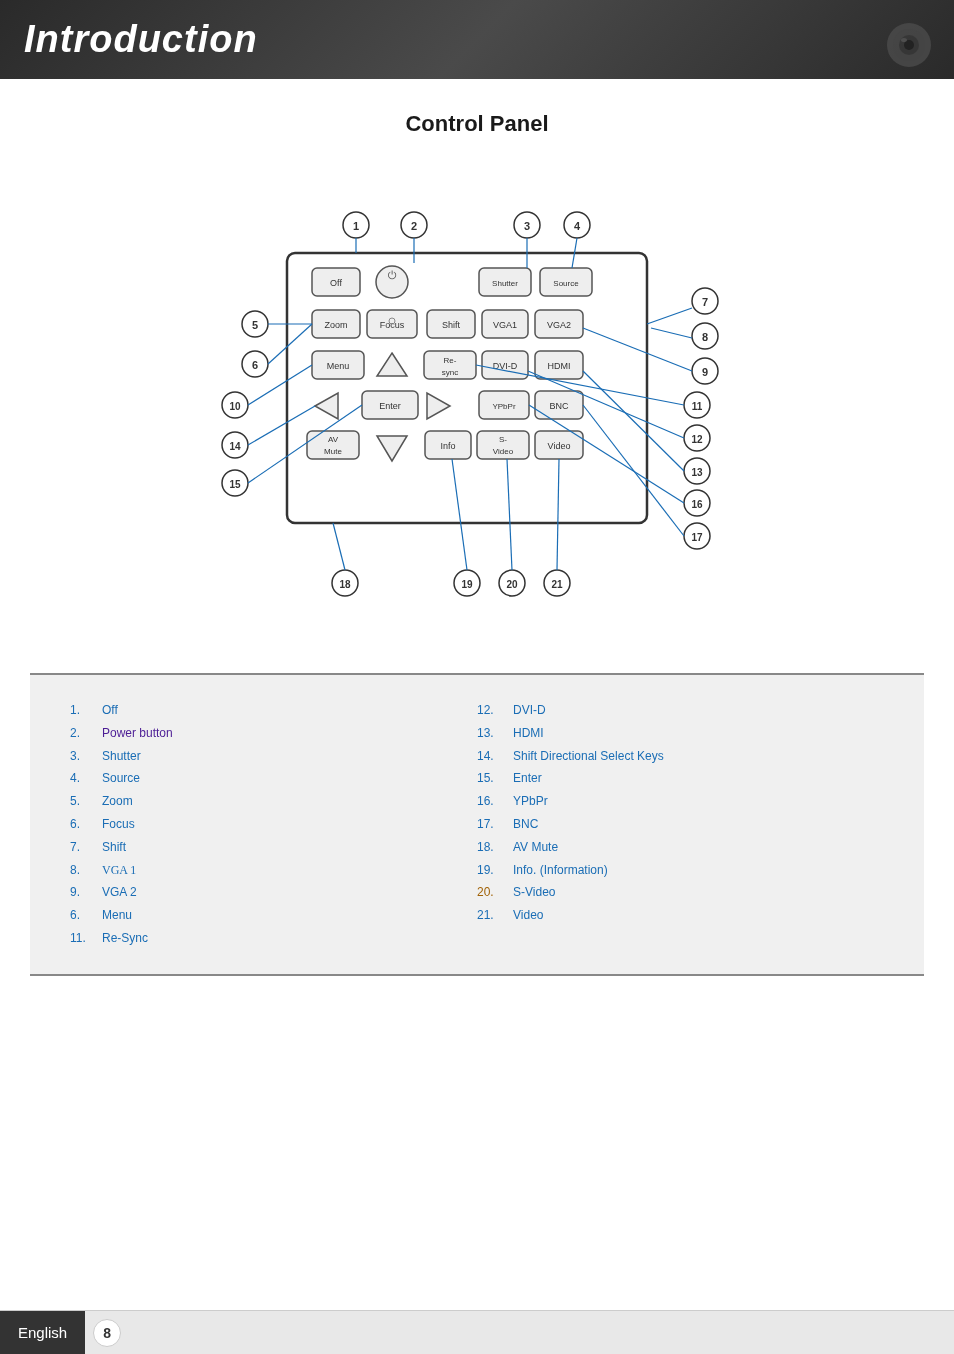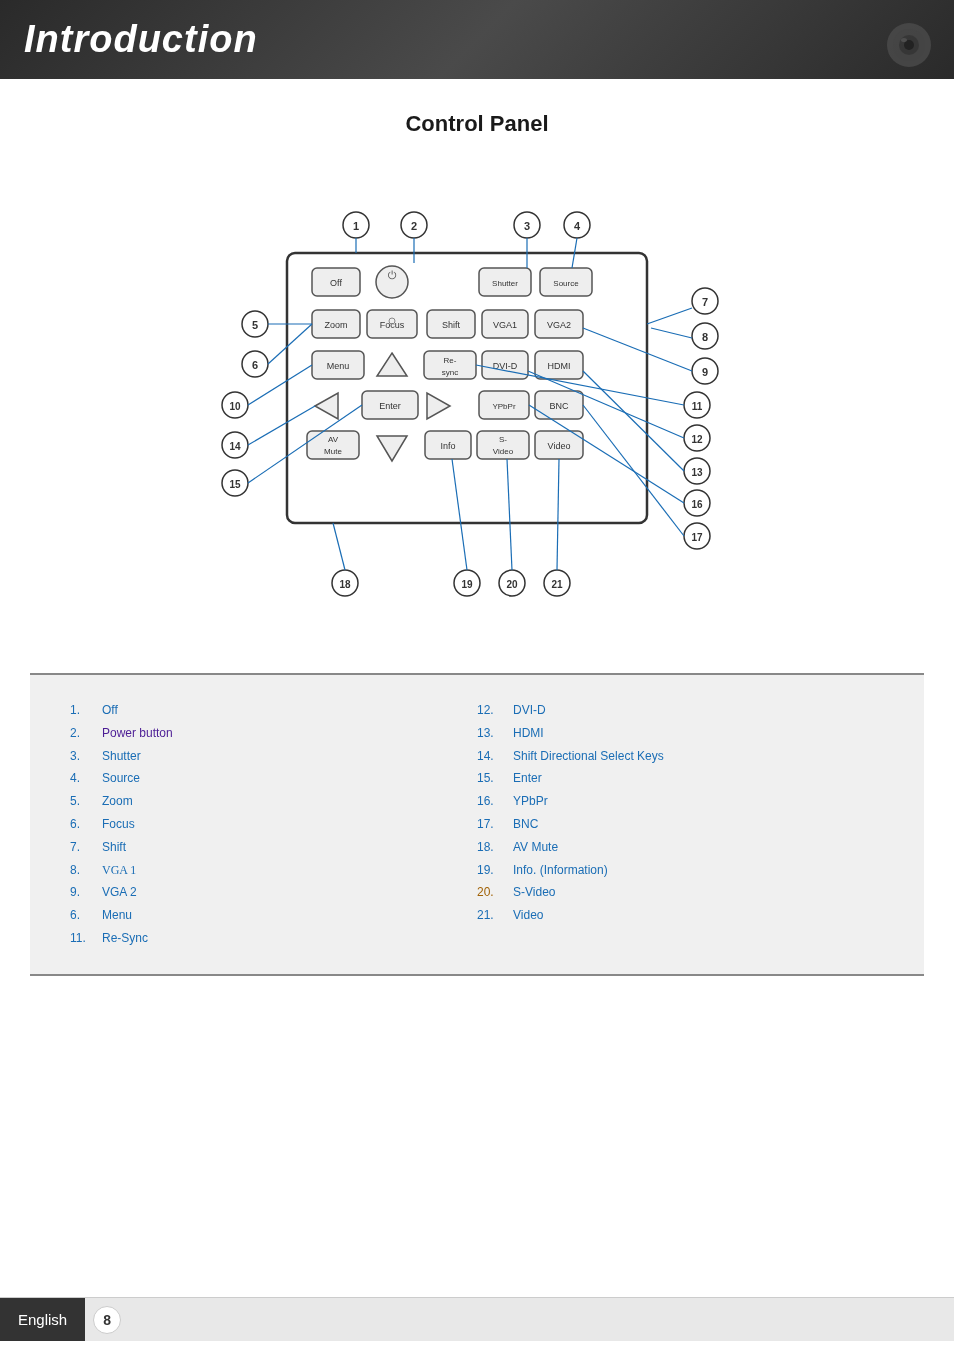--- a/index.html
+++ b/index.html
@@ -73,21 +73,21 @@
     }
     .legend-item {
       color: #1a6db5;
       font-size: 12px;
       line-height: 1.9;
     }
 
     
     .footer {
       position: absolute;
-      bottom: 13px;
+      bottom: 0;
       left: 0;
       width: 100%;
       height: 44px;
       background: #e8e8e8;
       border-top: 1px solid #ccc;
       display: flex;
       align-items: center;
     }
     .footer-lang {
       background: #333;

